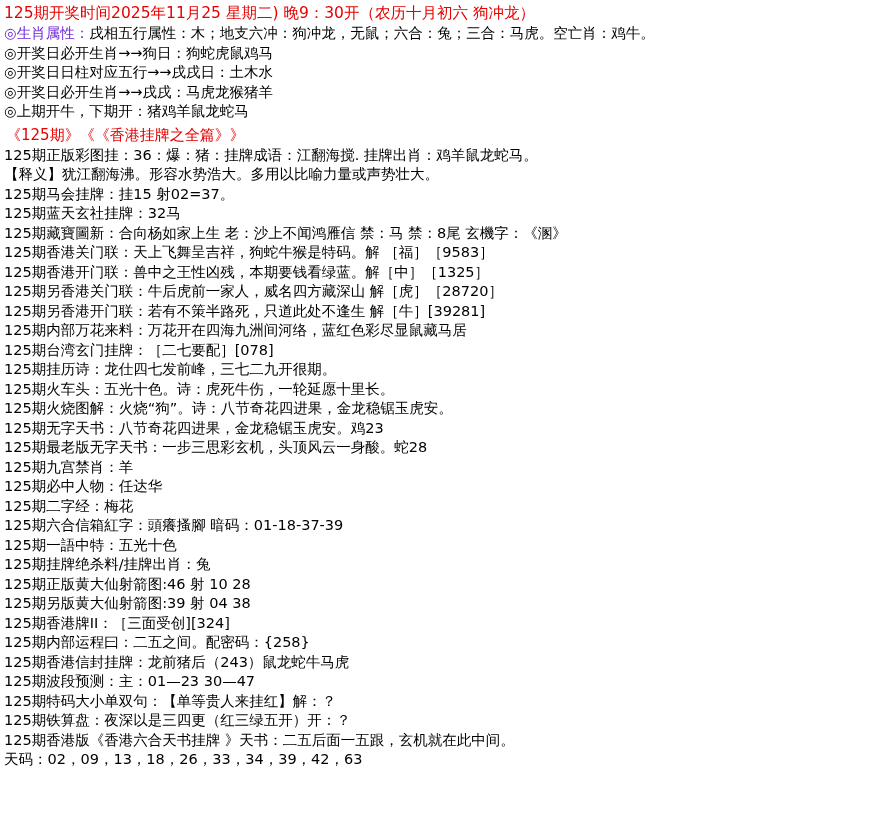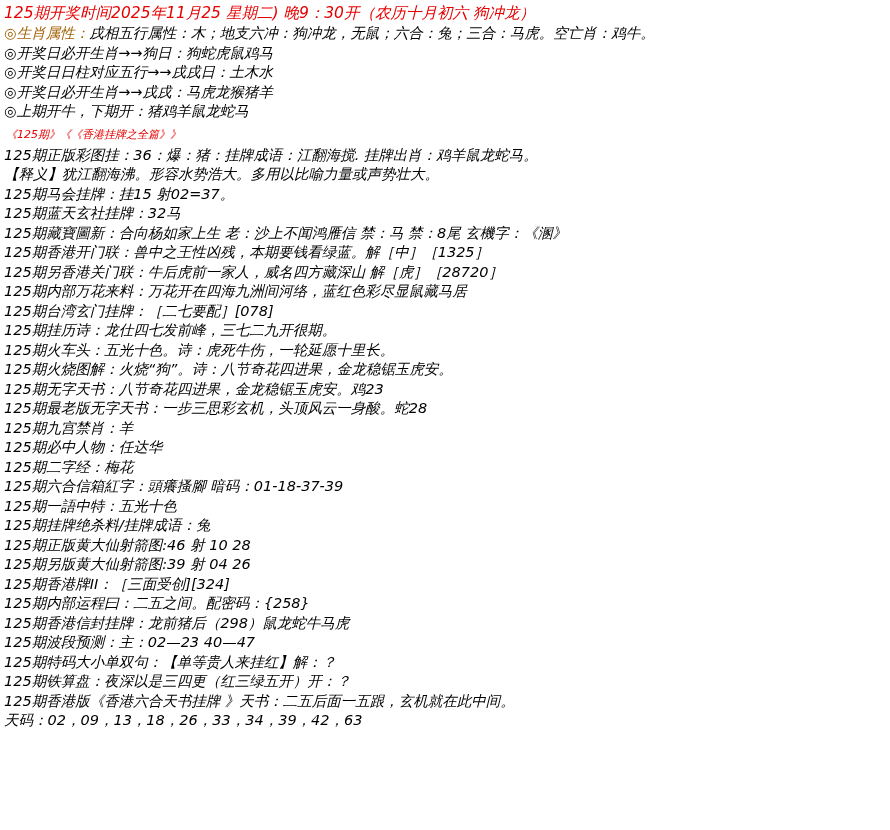--- a/index.html
+++ b/index.html
@@ -12,44 +12,43 @@
     height: 830px;
     font-family: "DejaVu Sans", "Liberation Sans", sans-serif;
     overflow: hidden;
   }
   #page {
     position: relative;
     width: 728px;
     height: 830px;
     background: #ffffff;
     padding: 0;
-    font-style: italic;
   }
   .line {
     font-size: 14.5px;
     line-height: 19.5px;
     white-space: nowrap;
     padding-left: 4px;
     letter-spacing: 0px;
   }
-  .red { color: #a16207; }
+  .red { color: #6d28d9; }
   .black { color: #000000; }
   .hdr {
     font-size: 15.5px;
     line-height: 22px;
     color: #e60000;
     padding-left: 4px;
     white-space: nowrap;
     font-weight: normal;
   }
   .topline {
     padding-top: 2px;
   }
   .sec-title {
-    font-size: 11px;
+    font-size: 15px;
     line-height: 22px;
     color: #e60000;
     padding-left: 6px;
     white-space: nowrap;
   }
   .spacer2 { height: 2px; }
 </style>
 </head>
 <body>
 
@@ -74,39 +73,41 @@
   </div>
 
   <div class="spacer2"></div>
   <div class="sec-title">《125期》《《香港挂牌之全篇》》</div>
 
   <div class="line black">125期正版彩图挂：36：爆：猪：挂牌成语：江翻海搅. 挂牌出肖：鸡羊鼠龙蛇马。</div>
   <div class="line black">【释义】犹江翻海沸。形容水势浩大。多用以比喻力量或声势壮大。</div>
   <div class="line black">125期马会挂牌：挂15 射02=37。</div>
   <div class="line black">125期蓝天玄社挂牌：32马</div>
   <div class="line black">125期藏寶圖新：合向杨如家上生  老：沙上不闻鸿雁信  禁：马  禁：8尾  玄機字：《溷》</div>
+  <div class="line black">125期香港关门联：天上飞舞呈吉祥，狗蛇牛猴是特码。解 ［福］［9583］</div>
   <div class="line black">125期香港开门联：兽中之王性凶残，本期要钱看绿蓝。解［中］［1325］</div>
   <div class="line black">125期另香港关门联：牛后虎前一家人，威名四方藏深山  解［虎］［28720］</div>
+  <div class="line black">125期另香港开门联：若有不策半路死，只道此处不逢生  解［牛］[39281]</div>
   <div class="line black">125期内部万花来料：万花开在四海九洲间河络，蓝红色彩尽显鼠藏马居</div>
   <div class="line black">125期台湾玄门挂牌：［二七要配］[078]</div>
   <div class="line black">125期挂历诗：龙仕四七发前峰，三七二九开很期。</div>
   <div class="line black">125期火车头：五光十色。诗：虎死牛伤，一轮延愿十里长。</div>
   <div class="line black">125期火烧图解：火烧“狗”。诗：八节奇花四进果，金龙稳锯玉虎安。</div>
   <div class="line black">125期无字天书：八节奇花四进果，金龙稳锯玉虎安。鸡23</div>
   <div class="line black">125期最老版无字天书：一步三思彩玄机，头顶风云一身酸。蛇28</div>
   <div class="line black">125期九宫禁肖：羊</div>
   <div class="line black">125期必中人物：任达华</div>
   <div class="line black">125期二字经：梅花</div>
   <div class="line black">125期六合信箱紅字：頭癢搔腳  暗码：01-18-37-39</div>
   <div class="line black">125期一語中特：五光十色</div>
-  <div class="line black">125期挂牌绝杀料/挂牌成语：兔</div>
+  <div class="line black">125期挂牌绝杀料/挂牌出肖：兔</div>
   <div class="line black">125期正版黄大仙射箭图:46 射 10  28</div>
-  <div class="line black">125期另版黄大仙射箭图:39 射 04  26</div>
+  <div class="line black">125期另版黄大仙射箭图:39 射 04  38</div>
   <div class="line black">125期香港牌II：［三面受创][324]</div>
   <div class="line black">125期内部运程曰：二五之间。配密码：{258}</div>
-  <div class="line black">125期香港信封挂牌：龙前猪后（298）鼠龙蛇牛马虎</div>
-  <div class="line black">125期波段预测：主：02—23  40—47</div>
+  <div class="line black">125期香港信封挂牌：龙前猪后（243）鼠龙蛇牛马虎</div>
+  <div class="line black">125期波段预测：主：01—23  30—47</div>
   <div class="line black">125期特码大小单双句：【单等贵人来挂红】解：？</div>
   <div class="line black">125期铁算盘：夜深以是三四更（红三绿五开）开：？</div>
   <div class="line black">125期香港版《香港六合天书挂牌 》天书：二五后面一五跟，玄机就在此中间。</div>
   <div class="line black">天码：02，09，13，18，26，33，34，39，42，63</div>
 
 </div>
 
 </body></html>

